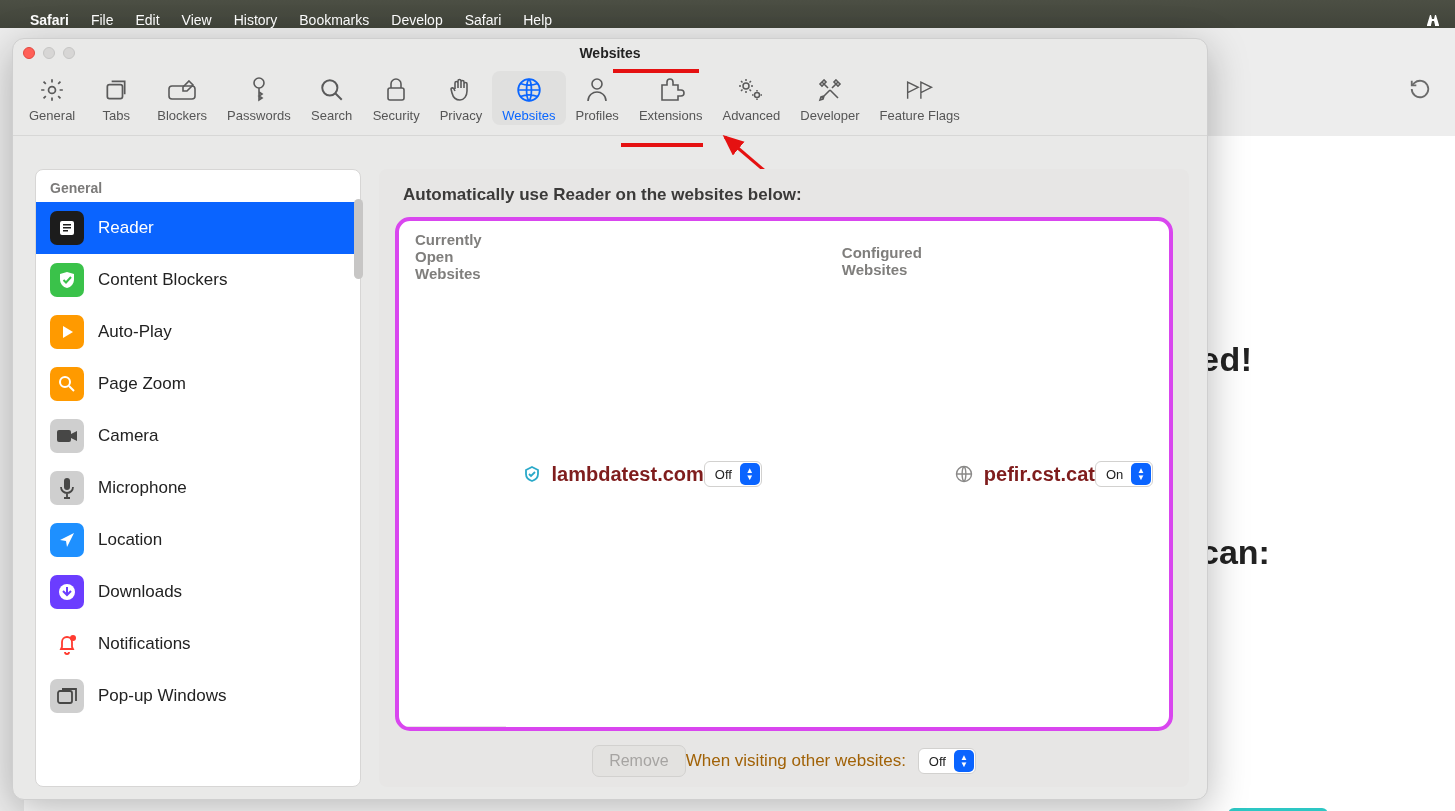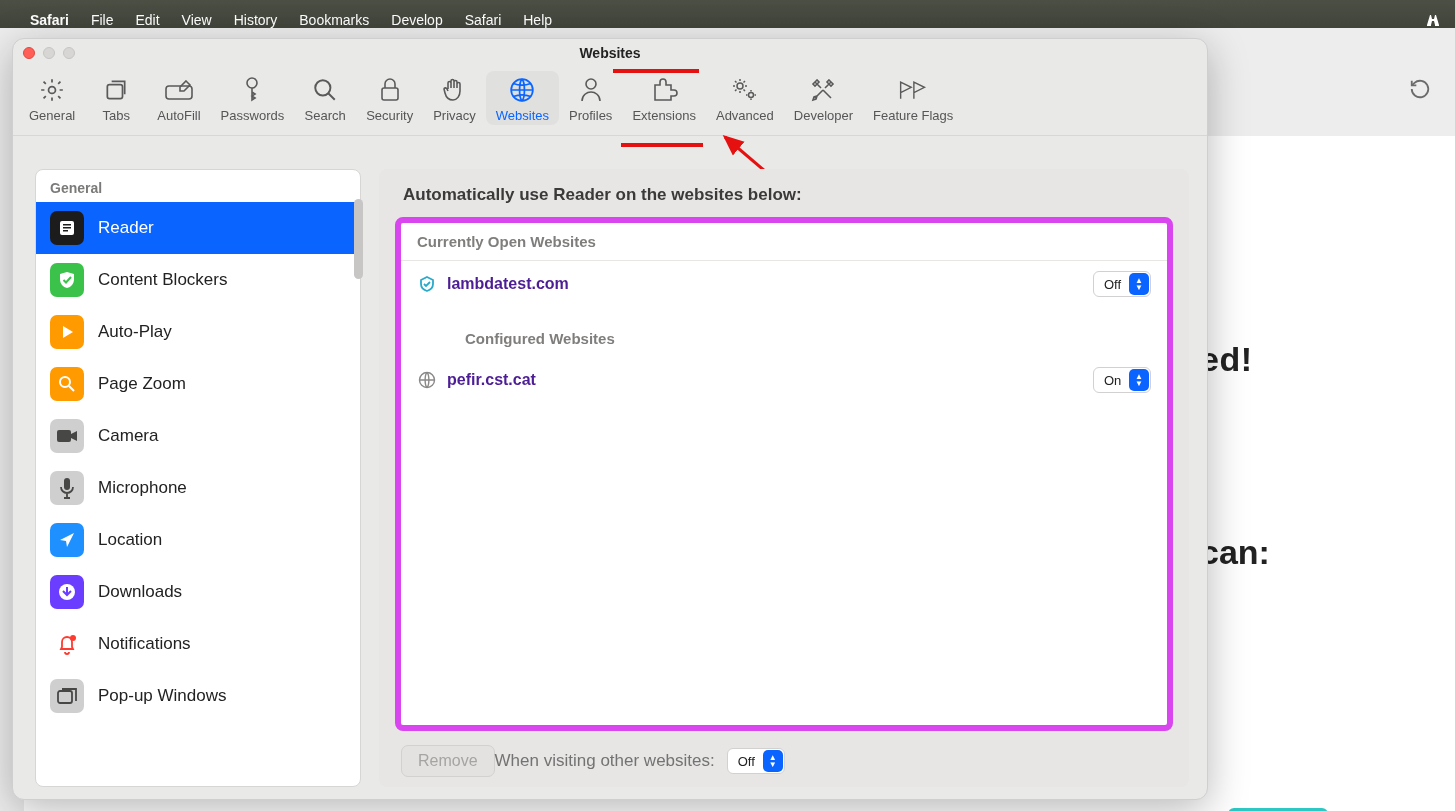--- a/index.html
+++ b/index.html
@@ -66,35 +66,35 @@
   .ic-mic      { background:#cfcfcf; }
   .ic-sshare   { background:#56b6ff; }
   .ic-location { background:#1e90ff; }
   .ic-download { background:#6b3dff; }
   .ic-notif    { background:transparent; }
   .ic-popup    { background:#cfcfcf; }
 
   
   .main { flex:1; background:#e7e6e5; border-radius:8px; padding:14px 16px 10px; display:flex; flex-direction:column; position:relative; }
   .main .heading { font-size:17px; font-weight:600; color:#3b3a39; padding:2px 8px 12px; }
-  .list-box { flex:1; background:#fff; border:6px solid #d946ef; border-radius:8px; overflow:hidden; display:flex; flex-direction:column; }
+  .list-box { flex:1; background:#fff; border:4px solid #d946ef; border-radius:15px; overflow:hidden; display:flex; flex-direction:row; }
   .group-head { font-size:15px; font-weight:700; color:#7f7e7c; padding:10px 16px; border-bottom:1px solid #e7e6e4; }
   .row { display:flex; align-items:center; justify-content:space-between; padding:10px 16px; }
   .row .left { display:flex; align-items:center; gap:10px; }
   .row .site-icon { width:20px; height:20px; display:flex; align-items:center; justify-content:center; color:#2aa9c9; }
   .row .globe { color:#8a8988; }
-  .row .site { font-size:16px; font-weight:600; color:#4c1d95; }
+  .row .site { font-size:20px; font-weight:600; color:#7f1d1d; }
   .group-head.second { border-top:1px solid transparent; border-bottom:none; padding-top:22px;margin-left:48px; }
   .select-wrap { position:relative; }
   select.mac { -webkit-appearance:none; appearance:none; background:#fff; border:1px solid #d2d1cf; border-radius:6px; padding:3px 28px 3px 10px; font-size:13px; font-weight:500; color:#222; height:26px; }
   .select-wrap .chevrons { position:absolute; right:2px; top:2px; width:20px; height:22px; background:#0a64ff; border-radius:5px; display:flex; flex-direction:column; align-items:center; justify-content:center; color:#fff; font-size:8px; line-height:7px; pointer-events:none; }
-  .bottom-row { display:flex; align-items:center; justify-content:flex-start; padding:14px 6px 0; }
+  .bottom-row { display:flex; align-items:center; justify-content:center; padding:14px 6px 0; }
   .remove-btn { background:#e3e2e0; border:1px solid #d2d1cf; border-radius:7px; padding:6px 16px; font-size:16px; color:#a6a4a2; font-weight:500; }
   .bottom-right { display:flex; align-items:center; gap:12px; }
-  .bottom-right .lbl { font-size:17px; font-weight:500; color:#737373; }
+  .bottom-right .lbl { font-size:17px; font-weight:500; color:#a16207; }
 
   svg { display:block; }
 </style>
 </head>
 <body>
 
 <div class="menubar">
   <span class="apple"></span>
   <span class="app">Safari</span>
   <span class="mitem">File</span>
@@ -158,21 +158,21 @@
         </span>
       <span class="tlabel">Tabs</span>
     </div>
     <div class="titem">
       <span class="ticon">
           <svg width="30" height="22" viewBox="0 0 30 22" fill="none" stroke="#5a5a5a" stroke-width="1.6">
             <rect x="2" y="7" width="26" height="13" rx="3"></rect>
             <path d="M22 2l4 4-6 6h-4v-4z"></path>
           </svg>
         </span>
-      <span class="tlabel">AutoFill</span>
+      <span class="tlabel">Blockers</span>
     </div>
     <div class="titem">
       <span class="ticon">
           <svg width="22" height="28" viewBox="0 0 22 28" fill="none" stroke="#5a5a5a" stroke-width="1.6">
             <circle cx="11" cy="7" r="5"></circle>
             <path d="M11 12v12l3-2-3-2 3-2-3-2"></path>
           </svg>
         </span>
       <span class="tlabel">Passwords</span>
     </div>

